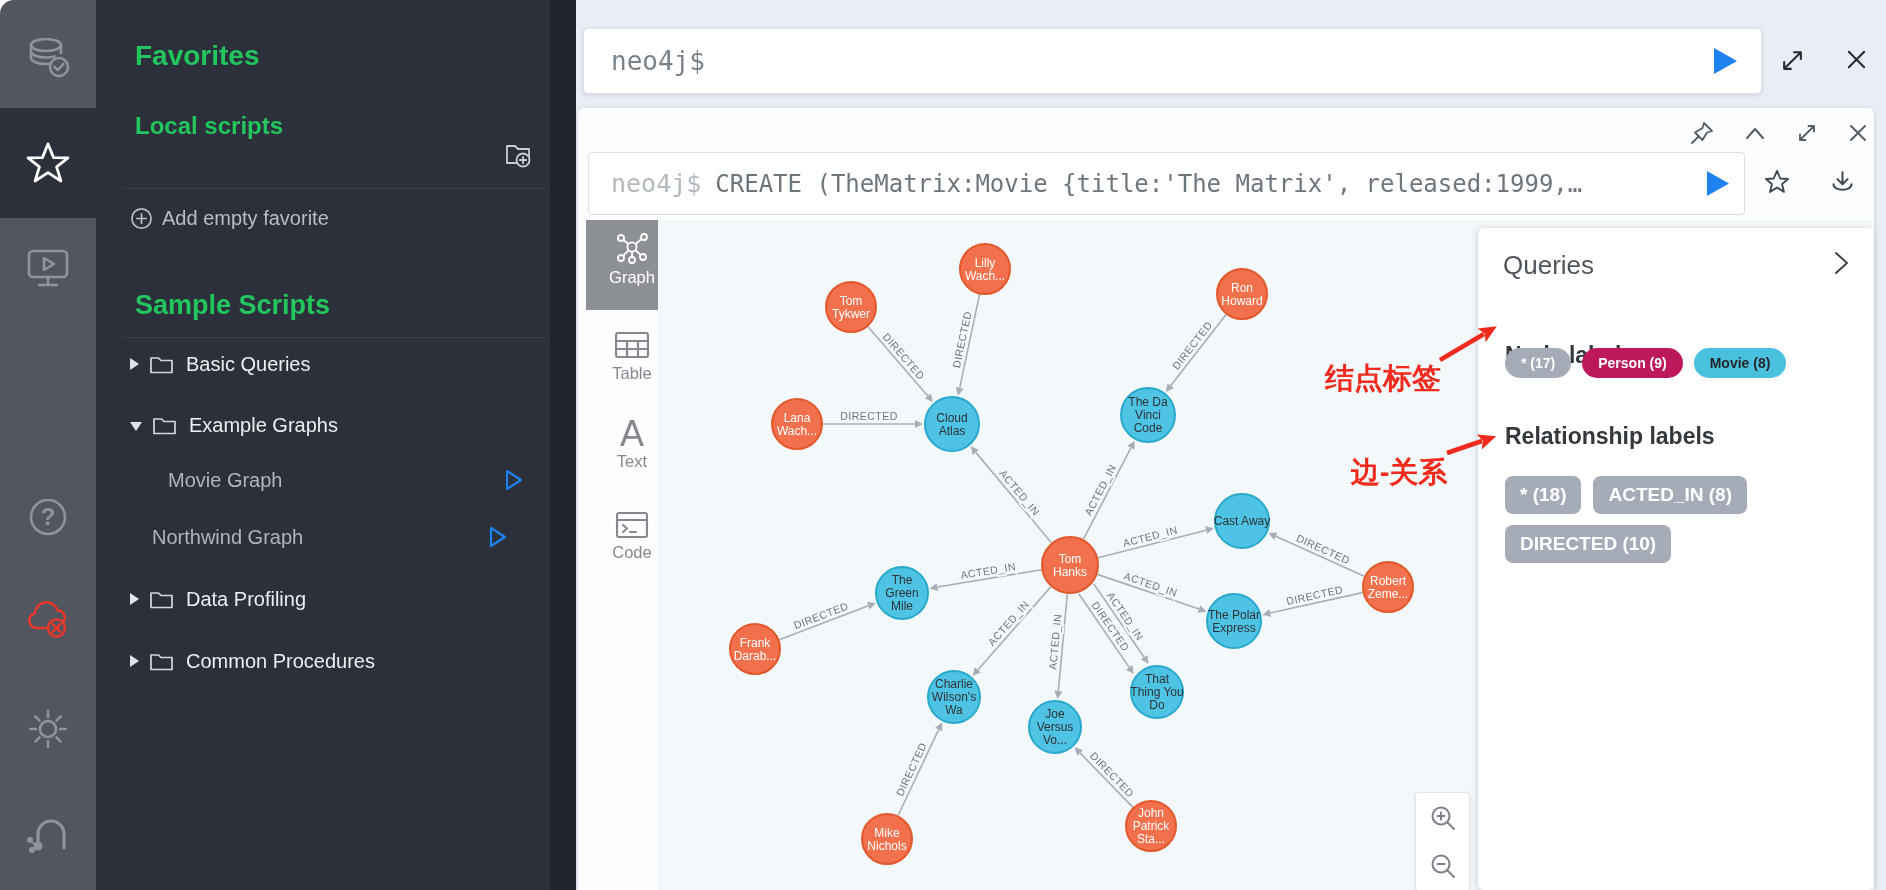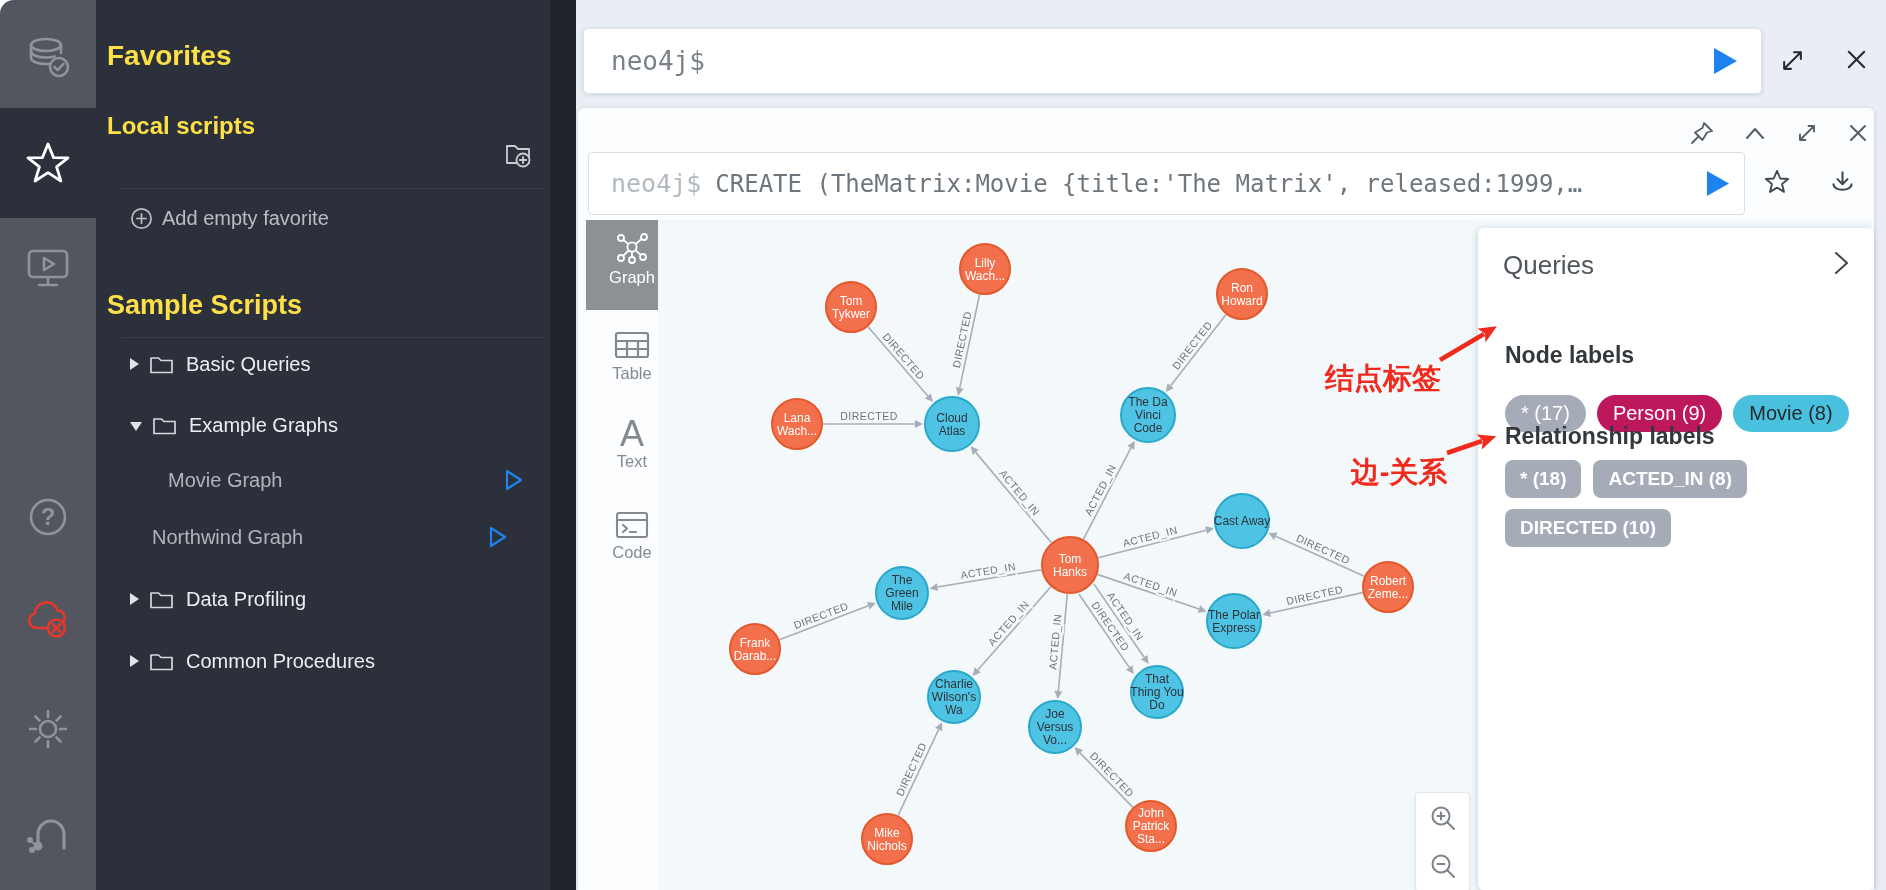--- a/index.html
+++ b/index.html
@@ -6,21 +6,21 @@
   #app{position:relative;width:1886px;height:890px;overflow:hidden;background:#e9eef5;
        font-family:"Liberation Sans","DejaVu Sans",sans-serif;border-top-left-radius:14px;}
   .abs{position:absolute;}
   
   #iconstrip{left:0;top:0;width:96px;height:890px;background:#53565f;}
   .strip-icon{position:absolute;left:0;width:96px;display:flex;align-items:center;justify-content:center;}
   #strip-sel{position:absolute;left:0;top:108px;width:96px;height:110px;background:#2c303a;}
   
   #drawer{left:96px;top:0;width:454px;height:890px;background:#2c303a;}
   #gutter{left:550px;top:0;width:26px;height:890px;background:#20232b;}
-  .d-head{position:absolute;left:11px;color:#fde047;font-weight:bold;}
+  .d-head{position:absolute;left:39px;color:#22c55e;font-weight:bold;}
   .d-div{position:absolute;left:26px;width:424px;height:1px;background:#3a3f4a;}
   .srow{position:absolute;height:26px;display:flex;align-items:center;color:#eceef0;font-size:20px;}
   .srow .lbl{white-space:nowrap;}
   .srow.child{color:#b0b5bd;}
   .caret{width:0;height:0;margin-right:10px;}
   .caret.col{border-left:9px solid #e0e3e8;border-top:6px solid transparent;border-bottom:6px solid transparent;}
   .caret.exp{border-top:9px solid #e0e3e8;border-left:6px solid transparent;border-right:6px solid transparent;margin-top:3px;}
   
   .card{background:#ffffff;border:1px solid #dfe3e8;border-radius:5px;box-shadow:0 1px 4px rgba(25,39,60,.14);}
   .mono{font-family:"DejaVu Sans Mono","Liberation Mono",monospace;}
@@ -29,21 +29,21 @@
   #cmdbox{position:absolute;left:10px;top:44px;width:1155px;height:61px;background:#fff;
           border:1px solid #d9dee4;border-radius:4px;display:flex;align-items:center;overflow:hidden;}
   #canvas{position:absolute;left:80px;top:112px;width:1214px;height:670px;background:#f3f8fb;}
   
   .tab{position:absolute;left:8px;width:92px;text-align:center;color:#85898e;}
   .tab .tlabel{font-size:16.5px;}
   #tab-graph{top:112px;height:90px;background:#8d9095;color:#ffffff;}
   
   #overview{position:absolute;left:900px;top:120px;width:396px;height:662px;background:#ffffff;
             border-radius:6px;box-shadow:-1px 1px 7px rgba(25,39,60,.18);}
-  .pill{display:inline-block;color:#fff;font-weight:normal;font-size:20px;padding:7px 16px;border-radius:19px;margin-right:11px;margin-top:47px;}
+  .pill{display:inline-block;color:#fff;font-weight:bold;font-size:14px;padding:7px 16px;border-radius:19px;margin-right:11px;}
   .rpill{display:inline-block;color:#fff;font-weight:bold;font-size:19px;padding:8px 15px;border-radius:8px;margin-right:12px;margin-bottom:11px;}
   .ov-h{position:absolute;left:27px;font-weight:bold;font-size:23px;color:#33383d;}
   
   #zoomctl{position:absolute;left:837px;top:684px;width:53px;height:98px;background:#fff;
            border:1px solid #e2e7ec;border-radius:4px;box-shadow:0 1px 3px rgba(25,39,60,.10);}
   svg{display:block;}
   text{font-family:"Liberation Sans","DejaVu Sans",sans-serif;}
   #anno{position:absolute;left:0;top:0;pointer-events:none;}
 </style>
 </head>
@@ -449,21 +449,21 @@
     <div id="overview">
       <div class="abs" style="left:25px;top:22px;font-size:26px;color:#4f555c;">Queries</div>
       <span class="abs" style="left:350px;top:20px;">
         <svg width="26" height="30" viewBox="0 0 26 30" fill="none" stroke="#3e444b" stroke-width="2" stroke-linecap="round" stroke-linejoin="round">
           <polyline points="8,5 19,15 8,25"></polyline>
         </svg>
       </span>
       <div class="ov-h" style="top:96px;margin-top:18px;">Node labels</div>
       <div class="abs" style="left:27px;top:120px;white-space:nowrap;"><span class="pill" style="background: rgb(166, 172, 183); color: rgb(255, 255, 255);">* (17)</span><span class="pill" style="background: #be185d; color: rgb(255, 255, 255);">Person (9)</span><span class="pill" style="background: rgb(73, 192, 221); color: rgb(35, 39, 43);">Movie (8)</span></div>
       <div class="ov-h" style="top:195px;">Relationship labels</div>
-      <div class="abs" style="left:27px;top:232px;width:330px;"><span class="rpill" style="background: rgb(166, 172, 183); color: rgb(255, 255, 255);">* (18)</span><span class="rpill" style="background: rgb(166, 172, 183); color: rgb(255, 255, 255);">ACTED_IN (8)</span><span class="rpill" style="background: rgb(166, 172, 183); color: rgb(255, 255, 255);">DIRECTED (10)</span></div>
+      <div class="abs" style="left:27px;top:248px;width:330px;"><span class="rpill" style="background: rgb(166, 172, 183); color: rgb(255, 255, 255);">* (18)</span><span class="rpill" style="background: rgb(166, 172, 183); color: rgb(255, 255, 255);">ACTED_IN (8)</span><span class="rpill" style="background: rgb(166, 172, 183); color: rgb(255, 255, 255);">DIRECTED (10)</span></div>
     </div>
 
     <svg id="anno" width="1296" height="782" viewBox="0 0 1296 782">
       <defs>
         <marker id="ah" markerUnits="userSpaceOnUse" markerWidth="18" markerHeight="16" refX="3" refY="8" orient="auto">
           <path d="M0 0 L18 8 L0 16 L4 8 Z" fill="#F02B1D"></path>
         </marker>
       </defs>
       <line x1="862" y1="252" x2="906" y2="226" stroke="#F02B1D" stroke-width="4.5" marker-end="url(#ah)"></line>
       <line x1="869" y1="345" x2="904" y2="333" stroke="#F02B1D" stroke-width="4.5" marker-end="url(#ah)"></line>

